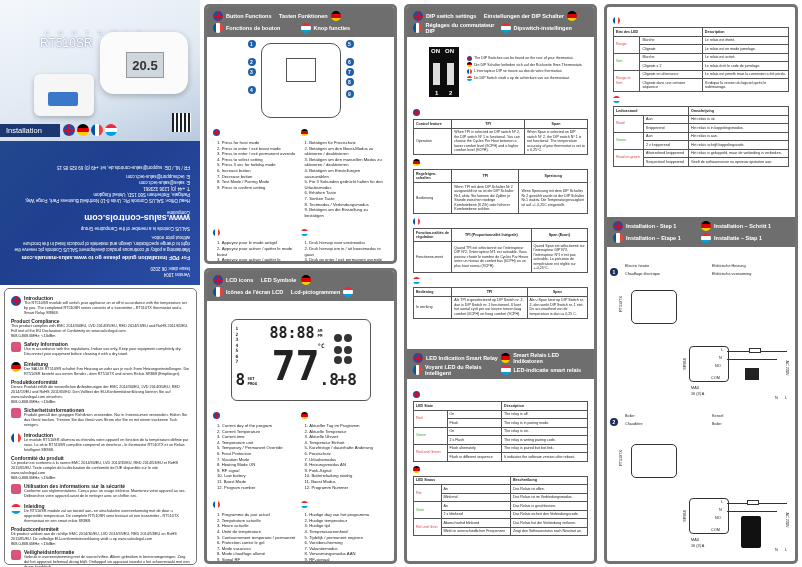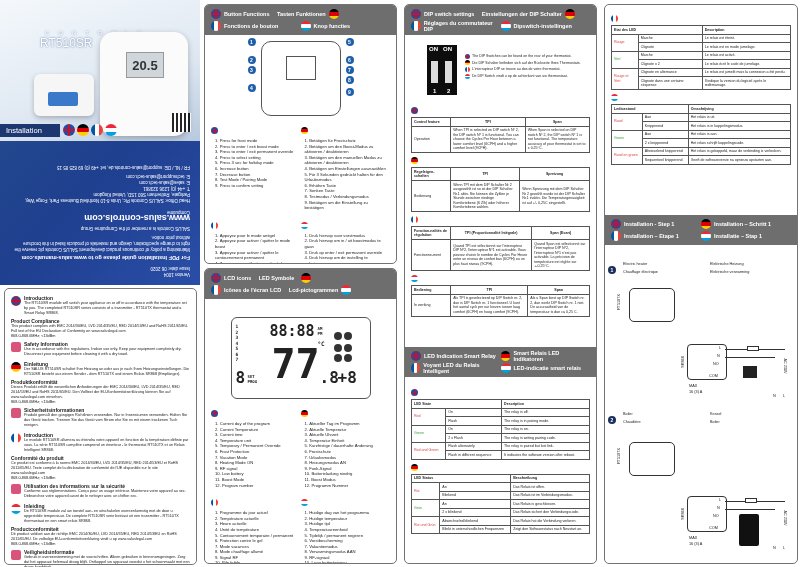--- a/index.html
+++ b/index.html
@@ -4,21 +4,21 @@
 <style>
 *{box-sizing:border-box;margin:0;padding:0}
 body{width:802px;height:567px;background:#fff;font-family:"Liberation Sans",sans-serif;position:relative;overflow:hidden;color:#222}
 .col{position:absolute;top:0;height:567px;width:200px}
 .c1{left:0}.c2{left:200px}.c3{left:400px}.c4{left:600px;width:202px}
 
 .cover{position:absolute;left:0;top:0;width:200px;height:141px;background:linear-gradient(160deg,#f4f8fc 0%,#dfe8f2 60%,#b8c9de 100%);overflow:hidden}
 .logo{position:absolute;left:16px;top:8px;color:#fff;font-weight:bold;font-size:20px;letter-spacing:5px;text-shadow:0 0 2px #5b7aa8}
 .logo-sub{position:absolute;left:45px;top:30px;color:#fff;font-size:6px;letter-spacing:9px;text-shadow:0 0 2px #5b7aa8}
 .model{position:absolute;left:40px;top:36px;color:#fff;font-size:12px;text-shadow:0 0 2px #3d5f95}
-.thermo{position:absolute;left:100px;top:32px;width:88px;height:104px;background:#fbfbfb;border-radius:14px;box-shadow:0 2px 6px rgba(0,0,0,.25)}
+.thermo{position:absolute;left:100px;top:32px;width:88px;height:62px;background:#fbfbfb;border-radius:14px;box-shadow:0 2px 6px rgba(0,0,0,.25)}
 .thermo .screen{position:absolute;left:26px;top:20px;width:38px;height:26px;background:#cfd6dc;border:1px solid #999;font-size:13px;font-weight:bold;text-align:center;line-height:26px;color:#333}
 .receiver{position:absolute;left:34px;top:74px;width:60px;height:42px;background:#f6f6f6;border-radius:6px;box-shadow:0 2px 5px rgba(0,0,0,.25)}
 .receiver .blue{position:absolute;left:14px;top:18px;width:30px;height:14px;background:#3a78c9;border-radius:2px}
 .qr{position:absolute;left:172px;top:113px;width:19px;height:19px;background:repeating-linear-gradient(90deg,#000 0 2px,#fff 2px 4px),#000;opacity:.85}
 .guide-bar{position:absolute;left:0;top:124px;height:13px;width:60px;background:#1d3870;color:#fff;font-size:7.5px;line-height:13px;padding-left:6px}
 .flags{position:absolute;left:63px;top:124px;display:flex;gap:2px}
 .flag{width:12px;height:12px;border-radius:50%;display:inline-block}
 .f-uk{background:radial-gradient(circle,#c8102e 0 25%,transparent 26%),linear-gradient(#fff 40%,#c8102e 40% 60%,#fff 60%),#012169;background:linear-gradient(90deg,transparent 40%,#c8102e 40% 60%,transparent 60%),linear-gradient(transparent 40%,#c8102e 40% 60%,transparent 60%),#274a9c}
 .f-de{background:linear-gradient(#000 33%,#dd0000 33% 66%,#ffce00 66%)}
 .f-fr{background:linear-gradient(90deg,#0055a4 33%,#fff 33% 66%,#ef4135 66%)}
@@ -27,21 +27,21 @@
 .back .url{font-size:9px;font-weight:bold;margin-top:4px}
 .back .pdf{font-size:5.5px;font-weight:bold;margin-top:4px}
 .back .addr{margin-top:6px}
 .intro-box{position:absolute;left:4px;top:288px;width:193px;height:277px;border:1px solid #777;border-radius:5px;padding:4px 6px;font-size:3.8px;line-height:5px}
 .intro-box h4{font-size:5px;font-weight:bold;margin-top:3px}
 .intro-box .row{display:flex;gap:3px;margin-top:3px}
 .ico{flex:0 0 10px;height:10px;border-radius:2px}
 .ico.flag{border-radius:50%}
 .ico.warn{background:#d9547a}
 
-.panel{position:absolute;border:1px solid #737373;border-radius:5px;background:#fff;overflow:hidden}
+.panel{position:absolute;border:3px solid #737373;border-radius:5px;background:#fff;overflow:hidden}
 .hdr{background:#6e6e6e;color:#fff;font-size:5.5px;font-weight:bold;padding:3px 6px;position:relative}
 .hdr .hl{display:flex;align-items:center;gap:3px;height:12px}
 .hdr .hl .flag{width:10px;height:10px}
 .hdr .pair{display:flex}
 .hdr .pair > div{flex:1}
 .device{position:relative;margin:6px auto 0;width:80px;height:75px;border:1px solid #555;border-radius:10px}
 .device .scr{position:absolute;left:24px;top:14px;width:30px;height:24px;border:1px solid #555}
 .badge{position:absolute;width:8px;height:8px;border-radius:50%;background:#1e5fa8;color:#fff;font-size:5px;text-align:center;line-height:8px;font-weight:bold}
 .list{font-size:4.2px;line-height:5.6px;padding:0 4px}
 .lists{display:flex;flex-wrap:wrap;padding:4px 6px;gap:4px 0}

